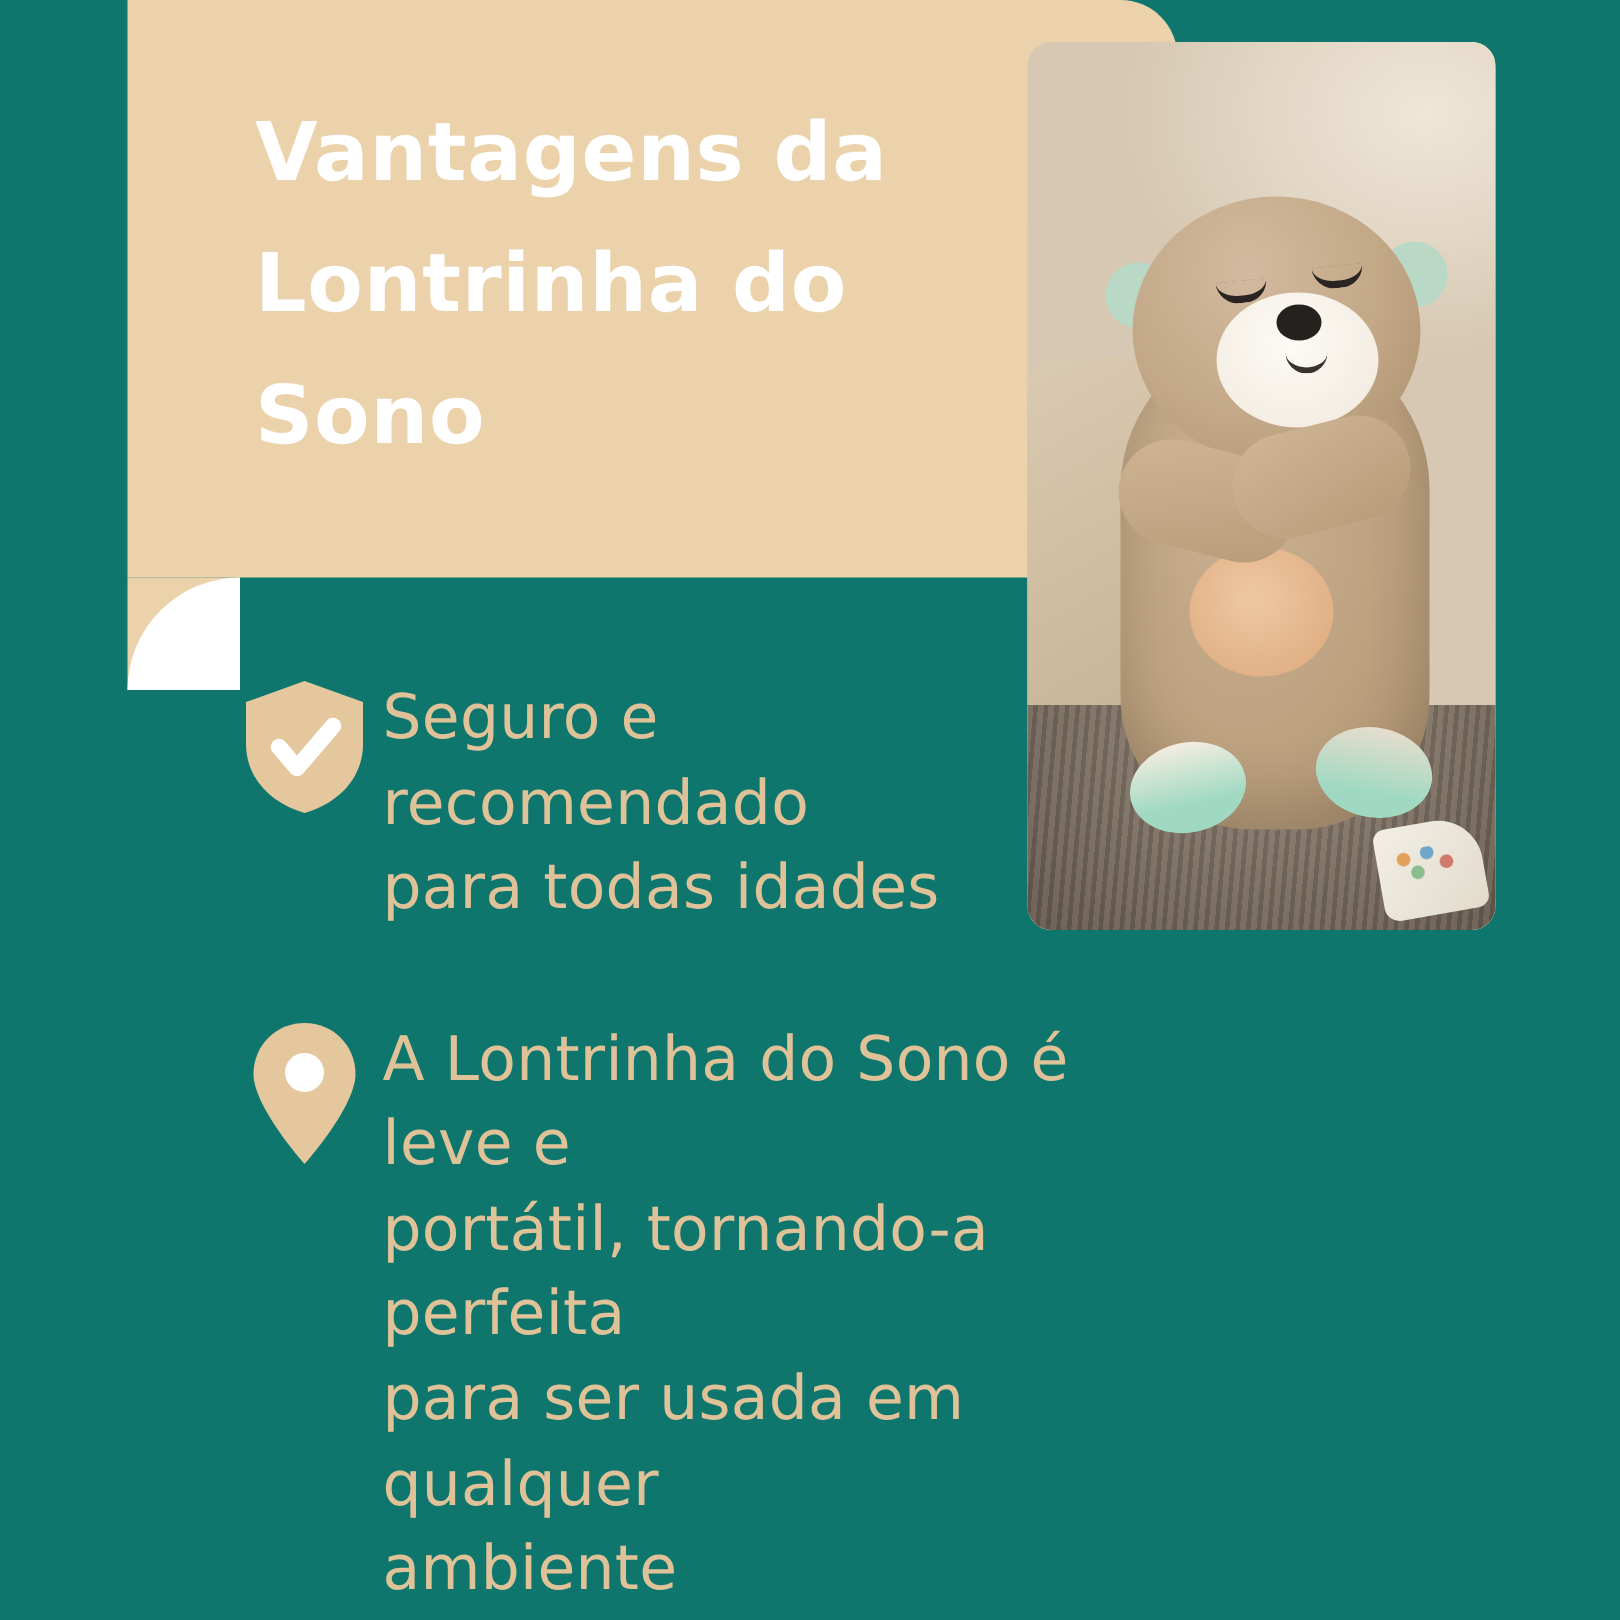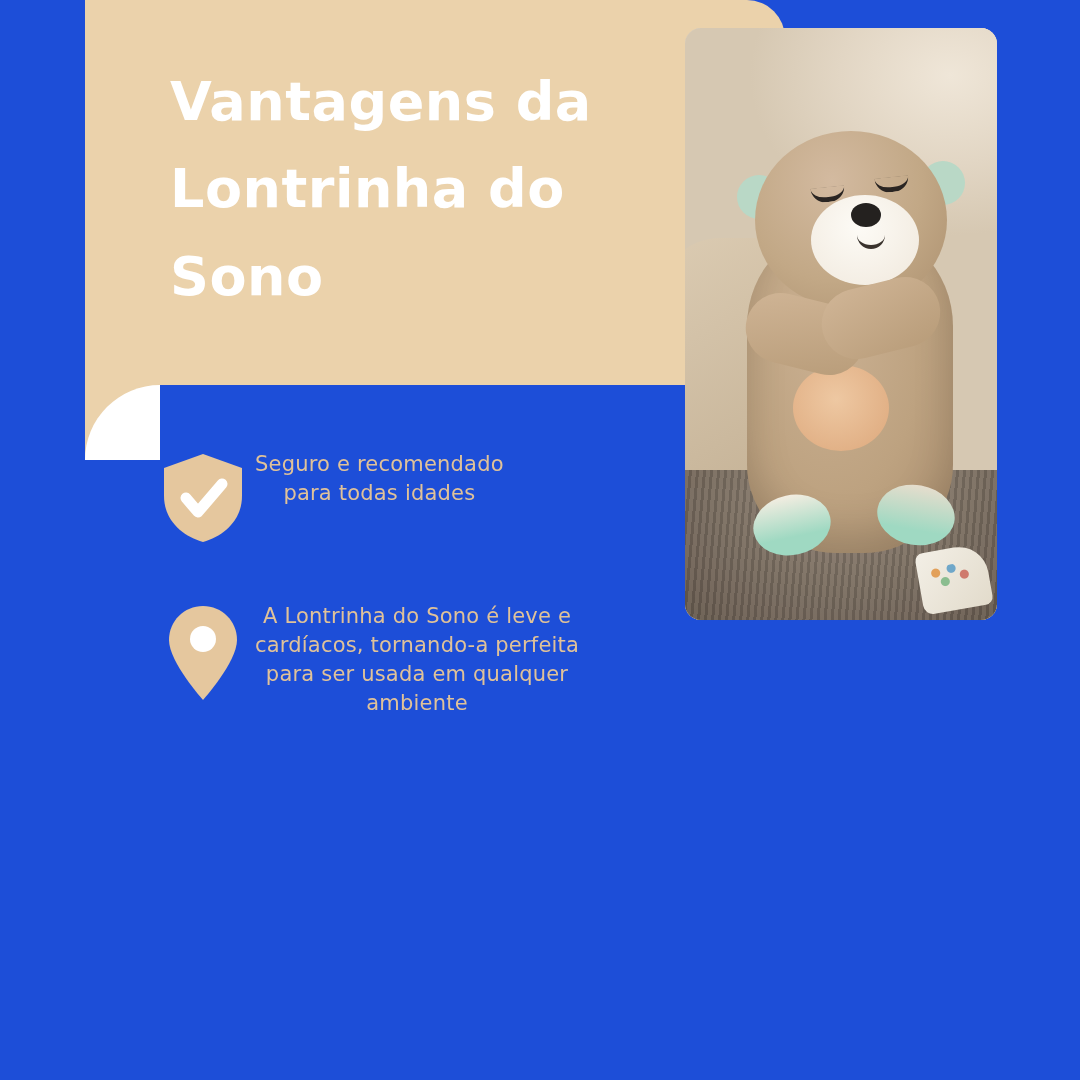--- a/index.html
+++ b/index.html
@@ -12,21 +12,21 @@
     height: 1080px;
     font-family: "DejaVu Sans", sans-serif;
     overflow: hidden;
     position: relative;
   }
 
   .page {
     position: relative;
     width: 1080px;
     height: 1080px;
-    background: #1d4ed8;
+    background: #0f766e;
     overflow: hidden;
   }
 
   
   .header-panel {
     position: absolute;
     left: 85px;
     top: 0;
     width: 700px;
     height: 385px;
@@ -260,26 +260,25 @@
   }
   .benefit .icon {
     flex: 0 0 105px;
     display: flex;
     align-items: flex-start;
     justify-content: center;
     padding-top: 4px;
   }
   .benefit .text {
     color: #e0c299;
-    font-size: 21px;
+    font-size: 41px;
     line-height: 1.38;
     letter-spacing: 0.2px;
     white-space: pre-line;
     padding-top: 2px;
-    text-align: center;
   }
   .benefit.b1 { margin-top: 0; }
   .benefit.b2 { margin-top: 54px; }
   .benefit.b3 { margin-top: 56px; }
   .benefit.b1 .text { max-width: 420px; }
   .benefit.b2 .text { max-width: 500px; }
   .benefit.b3 .text { max-width: 520px; }
 </style>
 </head>
 <body>
@@ -331,19 +330,19 @@
 
 
     <div class="benefit b3">
       <div class="icon">
         <svg width="72" height="98" viewBox="0 0 72 98" aria-hidden="true">
           <path d="M36 2 C17 2 2 17 2 36 C2 58 36 96 36 96 C36 96 70 58 70 36 C70 17 55 2 36 2 Z" fill="#e5c79e"></path>
           <circle cx="36" cy="35" r="13" fill="#ffffff"></circle>
         </svg>
       </div>
       <div class="text">A Lontrinha do Sono é leve e
-cardíacos, tornando-a perfeita
+portátil, tornando-a perfeita
 para ser usada em qualquer
 ambiente</div>
     </div>
 
   </div>
 </div>
 
 </body></html>

